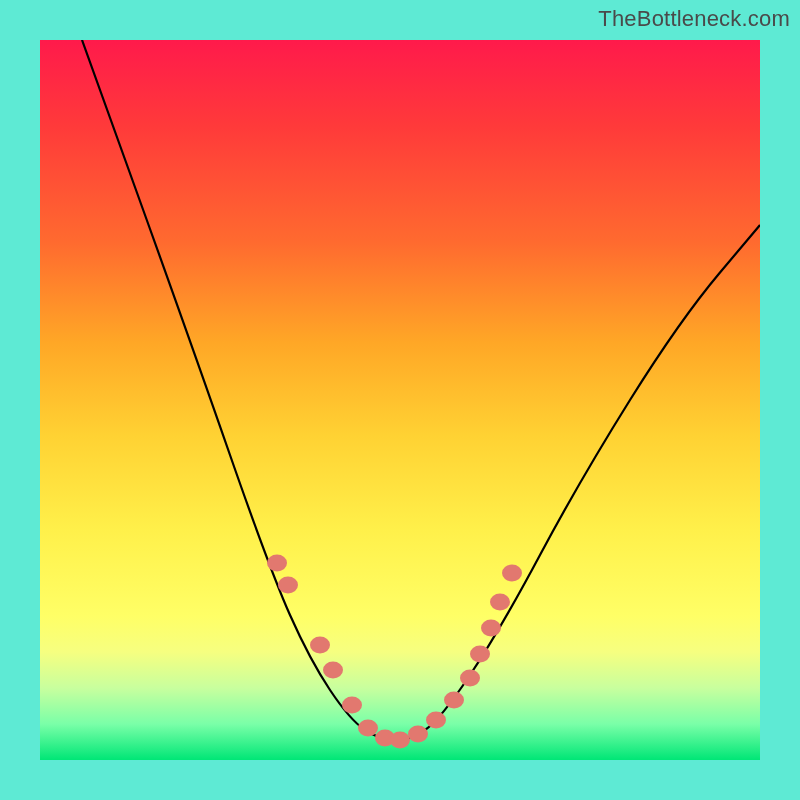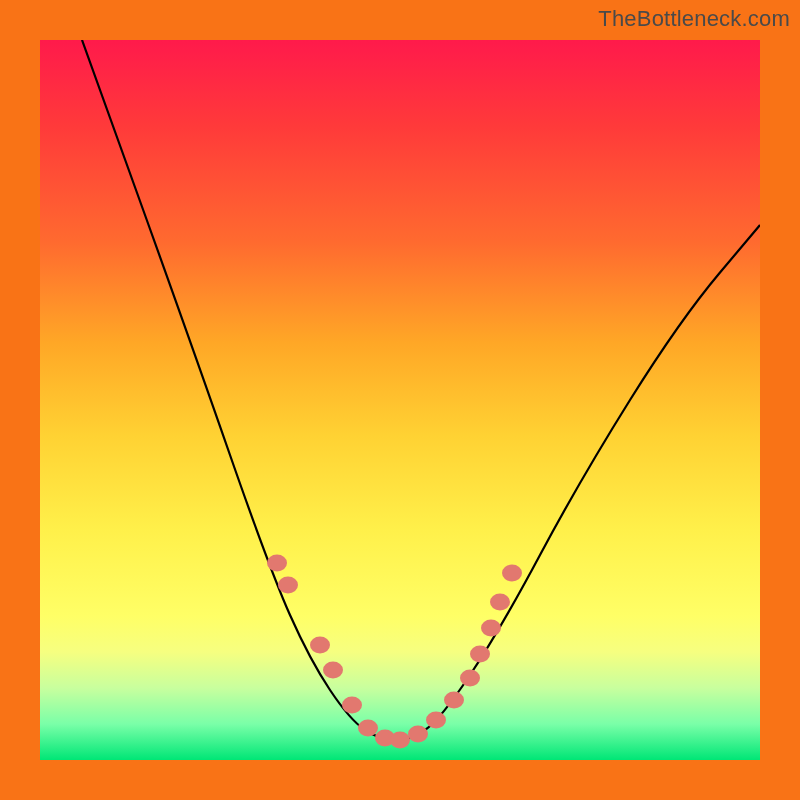--- a/index.html
+++ b/index.html
@@ -8,21 +8,21 @@
     width: 800px;
     height: 800px;
     background: #000;
     overflow: hidden;
     font-family: Arial, Helvetica, sans-serif;
   }
   .frame {
     position: relative;
     width: 800px;
     height: 800px;
-    background: #f97316;
+    background: #5eead4;
   }
   .plot-area {
     position: absolute;
     left: 40px;
     top: 40px;
     width: 720px;
     height: 720px;
     background: linear-gradient(to bottom,
       #ff1a4b 0%,
       #ff3a3a 12%,

